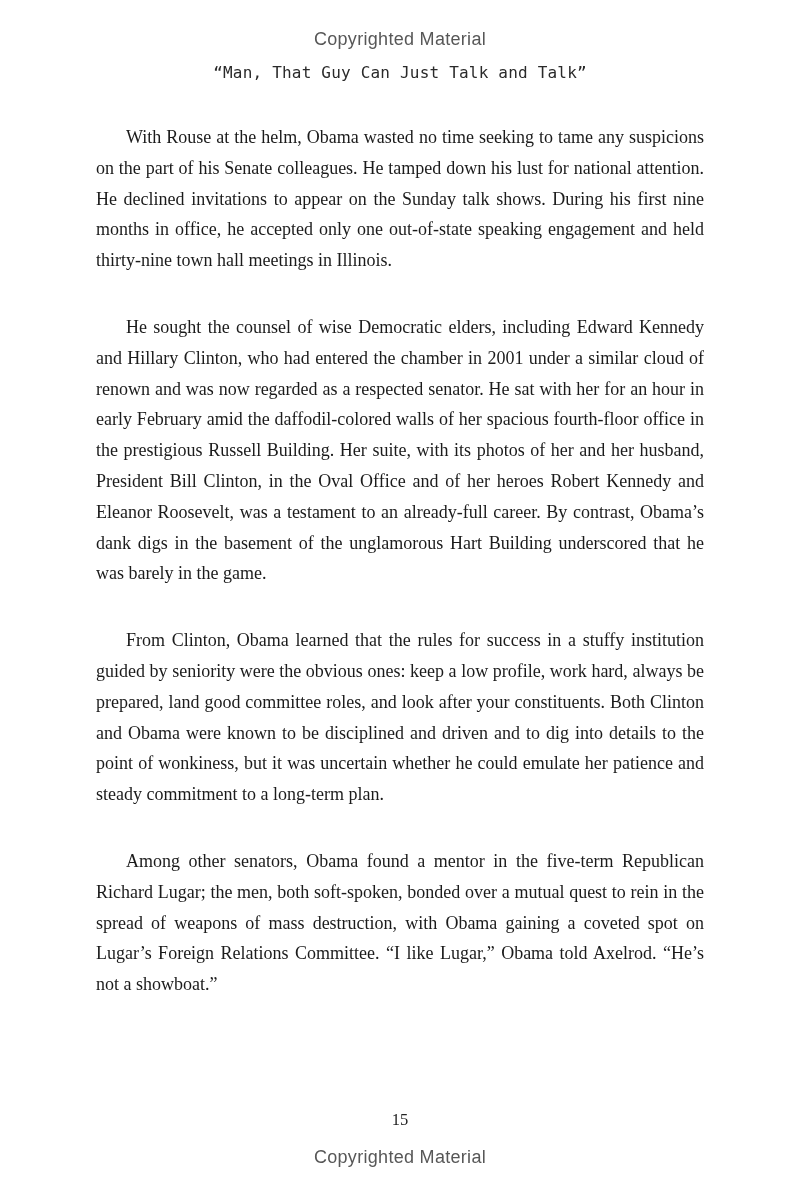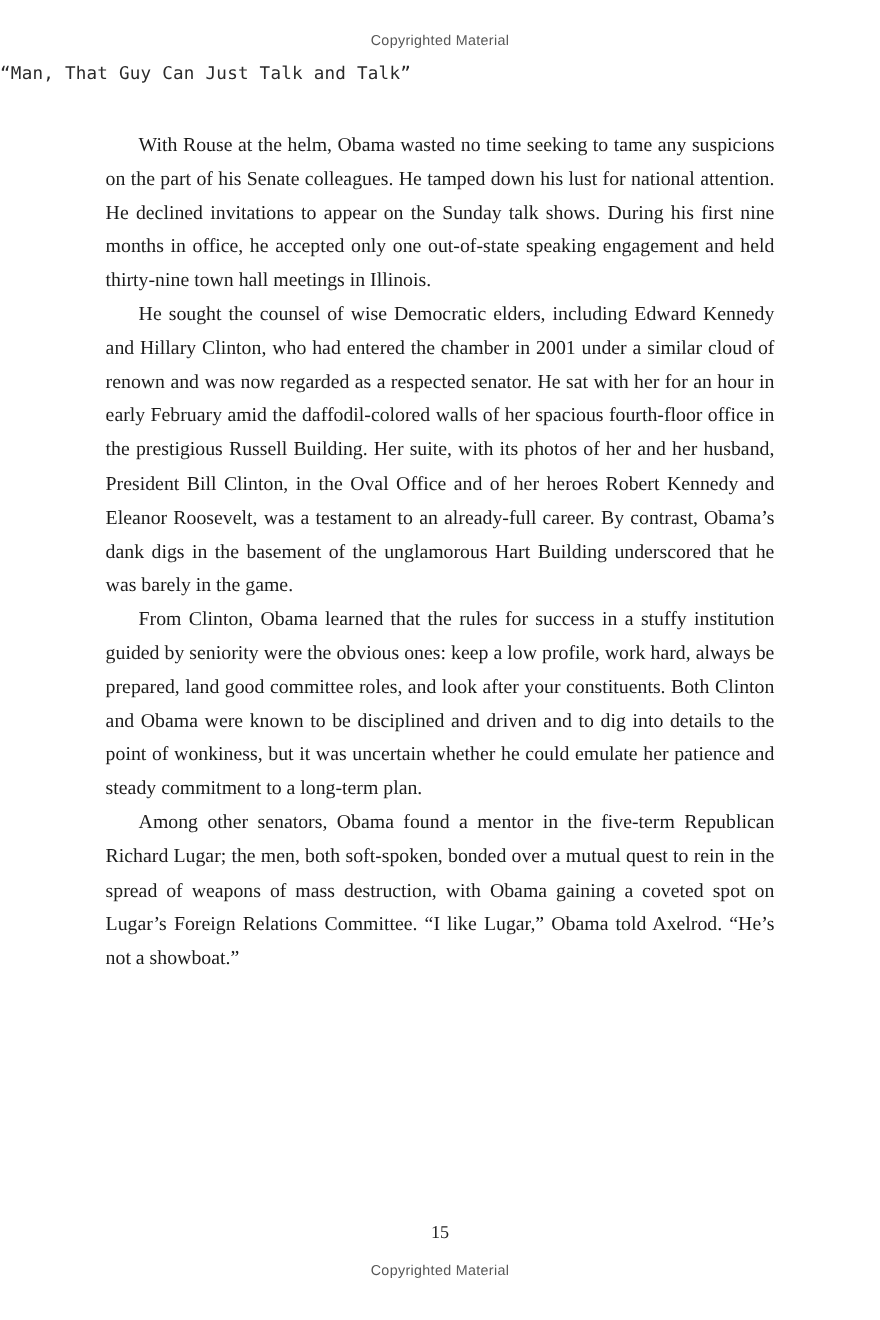--- a/index.html
+++ b/index.html
@@ -13,49 +13,50 @@
     height: 1200px;
     margin: 0 auto;
     background: #ffffff;
     font-family: "Liberation Serif", serif;
     color: #1b1b1b;
     overflow: hidden;
   }
   .copyright-notice {
     text-align: center;
     font-family: "Liberation Sans", sans-serif;
-    font-size: 13px;
+    font-size: 18px;
     color: #575757;
     letter-spacing: 0.3px;
   }
   .copyright-top {
     padding-top: 29px;
   }
   .running-head {
     margin-top: 13px;
-    text-align: left;
+    text-align: center;
     font-family: "DejaVu Sans Mono", monospace;
     font-size: 16px;
     letter-spacing: 0.2px;
     color: #2a2a2a;
   }
   .text-block {
     width: 608px;
     margin: 40px auto 0 auto;
     font-size: 18px;
     line-height: 30.8px;
     text-align: justify;
     color: #1b1b1b;
   }
   .text-block p {
     margin: 0;
     padding: 0;
   }
   .text-block p.indent {
     text-indent: 30px;
+    margin-top: 36px;
   }
   .page-footer {
     position: absolute;
     left: 0;
     right: 0;
     bottom: 0;
     height: 90px;
   }
   .page-number {
     text-align: center;

